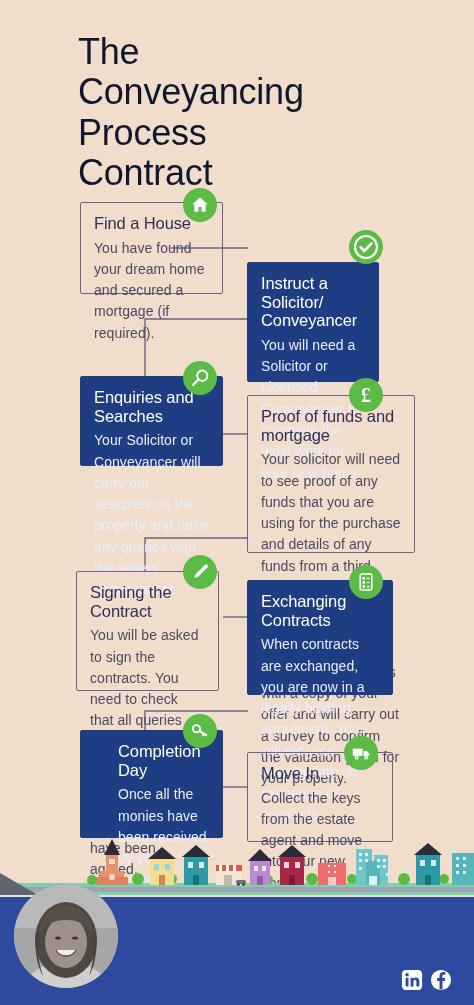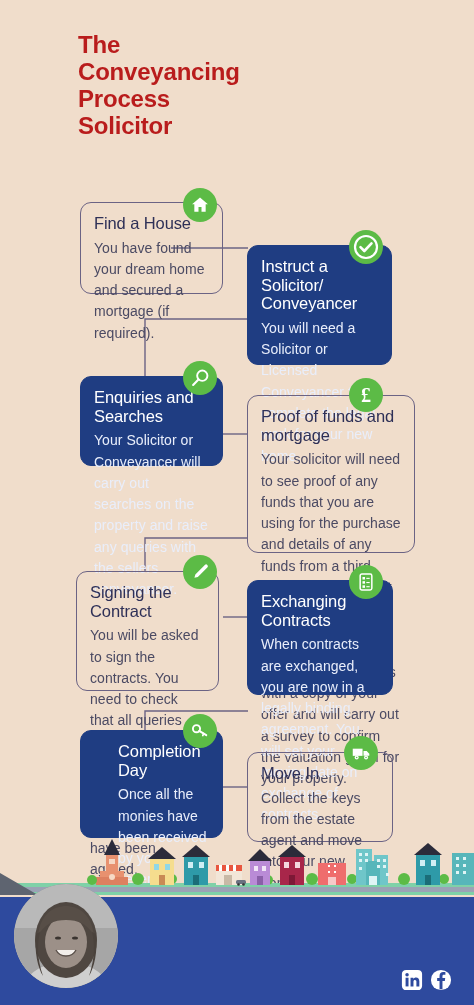--- a/index.html
+++ b/index.html
@@ -8,35 +8,35 @@
     background:#f0ddcb;
     font-family:"Liberation Sans", sans-serif;
     overflow:hidden;
     position:relative;
   }
   .page{position:relative;width:474px;height:1005px;overflow:hidden;background:#f0ddcb;}
 
   
   .title{
     position:absolute;left:78px;top:32px;width:330px;
-    color:#b91c1c;
-    font-size:24px;line-height:1.12;
-    font-weight:700;
+    color:#0f172a;
+    font-size:36px;line-height:1.12;
+    font-weight:400;
     letter-spacing:-0.2px;
   }
   .title span{display:block;}
 
   
   .flow{position:absolute;left:0;top:180px;width:474px;height:680px;}
 
   
   .connectors{position:absolute;left:0;top:0;width:474px;height:680px;}
 
   
-  .box{position:absolute;box-sizing:border-box;border-radius:11px;}
+  .box{position:absolute;box-sizing:border-box;border-radius:2px;}
   .box.light{
     background:transparent;
     border:1.4px solid #6b6384;
   }
   .box.dark{
     background:#1f3d82;
     border:1.4px solid #1f3d82;
   }
   .box .hd{
     font-size:16.5px;line-height:1.13;
@@ -91,21 +91,21 @@
 </style>
 </head>
 <body>
 
 <div class="page">
 
   <div class="title">
     <span>The</span>
     <span>Conveyancing</span>
     <span>Process</span>
-    <span>Solicitor</span>
+    <span>Contract</span>
   </div>
 
   <div class="flow">
 
     <svg class="connectors" viewBox="0 0 474 680">
       <g fill="none" stroke="#6b6384" stroke-width="1.4">
 
         <path d="M171 68 H248"></path>
 
         <path d="M248 139 H145 V197"></path>
@@ -127,21 +127,21 @@
         <div class="hd">Find a House</div>
         <div class="bd">You have found your dream home and secured a mortgage (if required).</div>
       </div>
     </div>
     <div class="badge" style="left:183px;top:8px;">
       <svg width="20" height="20" viewBox="0 0 24 24">
           <path fill="#fff" d="M12 3 2.5 11h2.7v9h5V14.5h3.6V20h5v-9h2.7Z"></path>
         </svg>
     </div>
 
-    <div class="box dark" style="left:247px;top:65px;width:145px;height:120px;">
+    <div class="box dark" style="left:247px;top:82px;width:132px;height:120px;">
       <div class="inner">
         <div class="hd">Instruct a Solicitor/ Conveyancer</div>
         <div class="bd">You will need a Solicitor or Licensed Conveyancer to complete the legal work for your new home.</div>
       </div>
     </div>
     <div class="badge" style="left:349px;top:50px;">
       <svg width="28" height="28" viewBox="0 0 28 28">
         <circle cx="14" cy="14" r="11" fill="none" stroke="#fff" stroke-width="2.2"></circle>
         <path d="M8.5 14.2 12.3 18 19.5 10.4" fill="none" stroke="#fff" stroke-width="2.6" stroke-linecap="round" stroke-linejoin="round"></path>
       </svg>

